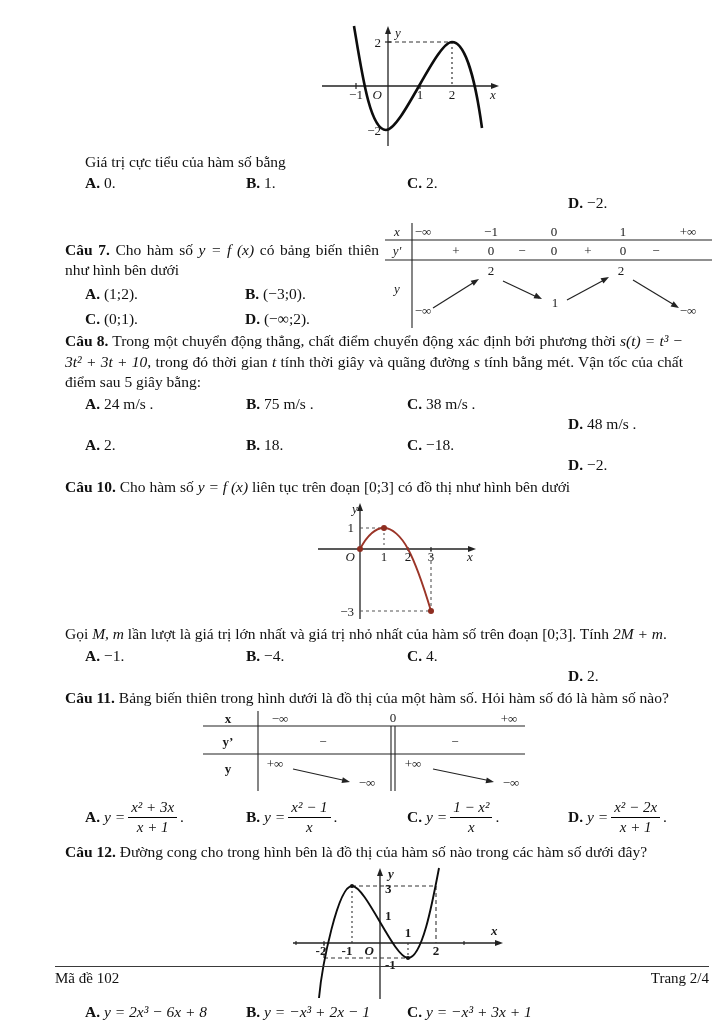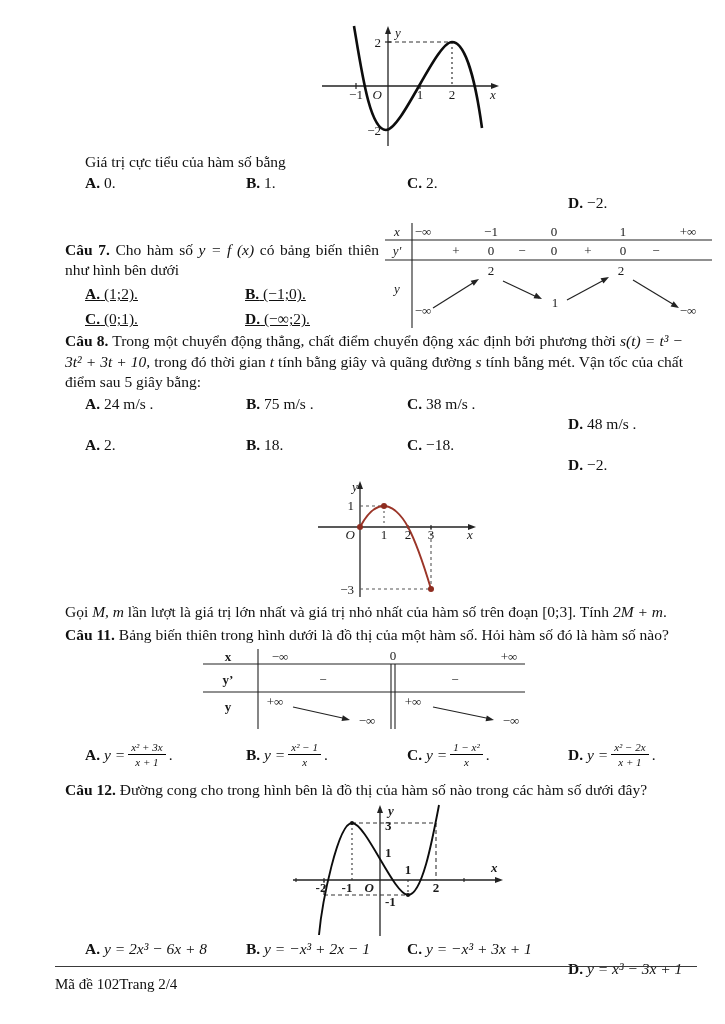--- a/index.html
+++ b/index.html
@@ -7,34 +7,34 @@
   .page{padding:22px 42px 0 65px;}
   p{margin:0;line-height:1.32;}
   .q{text-align:justify;margin-top:3px;}
   .ql{font-weight:bold;}
   .mi{font-style:italic;}
   .lead{padding-left:20px;margin-top:2px;font-family:Liberation Serif, serif;}
   .opts{display:flex;padding-left:20px;margin:2px 0 3px 0;}
   .opts .opt{width:161px;}
   .opts .opt:last-child{width:auto;margin-top:20px;}
   .k{font-weight:bold;}
-  .opts2{display:grid;grid-template-columns:160px 170px;row-gap:7px;padding-left:20px;margin-top:5px;text-decoration:underline;}
+  .opts2{display:grid;grid-template-columns:160px 170px;row-gap:7px;padding-left:20px;margin-top:5px;}
   .q7wrap{display:flex;align-items:flex-end;margin-top:0;}
   .q7left{width:314px;flex:none;}
   .q7right{margin-left:4px;margin-top:8px;}
   .figc{margin:2px 0 2px 235px;}
   .figc12{margin:2px 0 0 220px;}
   .figt11{margin:3px 0 2px 130px;}
   .fopts{display:flex;padding-left:20px;margin:4px 0 2px 0;align-items:center;min-height:44px;}
   .fopts .opt{width:161px;display:flex;align-items:center;}
   .fopts .opt:last-child{width:auto;}
-  .frac{display:inline-block;text-align:center;vertical-align:middle;margin:0 3px;line-height:1.1;font-size:11px;}
+  .frac{display:inline-block;text-align:center;vertical-align:middle;margin:0 3px;line-height:1.1;font-size:15px;}
   .num{display:block;border-bottom:1.3px solid #000;padding:0 3px 1px 3px;}
   .den{display:block;padding-top:1px;}
-  .footer{position:absolute;left:55px;right:28px;top:966px;border-top:1.6px solid #3a3a3a;padding-top:9px;display:flex;justify-content:flex-start;font-size:15px;}
+  .footer{position:absolute;left:55px;right:16px;top:966px;border-top:1.6px solid #3a3a3a;padding-top:3px;display:flex;justify-content:space-between;font-size:15px;}
   svg{display:block;}
   svg text{font-family:"Liberation Serif","DejaVu Serif",serif;font-size:13px;fill:#1a1a1a;}
   svg text.it{font-style:italic;}
   svg text.bd{font-weight:bold;}
 </style>
 </head>
 <body>
 
 <div class="page">
 
@@ -67,21 +67,21 @@
     <span class="opt"><span class="k">B.</span> <span>1.</span></span>
     <span class="opt"><span class="k">C.</span> <span>2.</span></span>
     <span class="opt"><span class="k">D.</span> <span>−2.</span></span>
   </div>
 
   <div class="q7wrap">
     <div class="q7left">
       <p class="q"><span class="ql">Câu 7.</span> <span><span>Cho hàm số </span><span class="mi">y = f (x)</span><span> có bảng biến thiên như hình bên dưới</span></span></p>
       <div class="opts2">
         <span class="opt"><span class="k">A.</span> <span>(1;2).</span></span>
-        <span class="opt"><span class="k">B.</span> <span>(−1;0).</span></span>
+        <span class="opt"><span class="k">B.</span> <span>(−3;0).</span></span>
         <span class="opt"><span class="k">C.</span> <span>(0;1).</span></span>
         <span class="opt"><span class="k">D.</span> <span>(−∞;2).</span></span>
       </div>
     </div>
     <div class="q7right">
       <svg width="330" height="105" viewBox="0 0 330 105">
         <line x1="29" y1="0" x2="29" y2="105" stroke="#222" stroke-width="1.1"></line>
         <line x1="2" y1="17" x2="329" y2="17" stroke="#222" stroke-width="1.1"></line>
         <line x1="2" y1="37" x2="329" y2="37" stroke="#222" stroke-width="1.1"></line>
         <text x="14" y="13" class="it" text-anchor="middle">x</text>
@@ -109,35 +109,36 @@
         <line x1="120" y1="58" x2="156" y2="75" stroke="#222" stroke-width="1.2"></line>
         <polygon points="0,0 -8,-3 -8,3" transform="translate(159,76) rotate(26)" fill="#222"></polygon>
         <line x1="184" y1="77" x2="223" y2="56" stroke="#222" stroke-width="1.2"></line>
         <polygon points="0,0 -8,-3 -8,3" transform="translate(226,54) rotate(-29)" fill="#222"></polygon>
         <line x1="250" y1="57" x2="293" y2="83" stroke="#222" stroke-width="1.2"></line>
         <polygon points="0,0 -8,-3 -8,3" transform="translate(296,85) rotate(31)" fill="#222"></polygon>
       </svg>
     </div>
   </div>
 
-  <p class="q"><span class="ql">Câu 8.</span> <span><span>Trong một chuyển động thẳng, chất điểm chuyển động xác định bởi phương thời </span><span class="mi">s(t) = t³ − 3t² + 3t + 10</span><span>, trong đó thời gian </span><span class="mi">t</span><span> tính bằng giây và quãng đường </span><span class="mi">s</span><span> tính bằng mét. Vận tốc  của chất điểm sau 5 giây bằng:</span></span></p>
+  <p class="q"><span class="ql">Câu 8.</span> <span><span>Trong một chuyển động thẳng, chất điểm chuyển động xác định bởi phương thời </span><span class="mi">s(t) = t³ − 3t² + 3t + 10</span><span>, trong đó thời gian </span><span class="mi">t</span><span> tính thời giây và quãng đường </span><span class="mi">s</span><span> tính bằng mét. Vận tốc  của chất điểm sau 5 giây bằng:</span></span></p>
   <div class="opts">
     <span class="opt"><span class="k">A.</span> <span>24 m/s .</span></span>
     <span class="opt"><span class="k">B.</span> <span>75 m/s .</span></span>
     <span class="opt"><span class="k">C.</span> <span>38 m/s .</span></span>
     <span class="opt"><span class="k">D.</span> <span>48 m/s .</span></span>
   </div>
 
   <div class="opts">
     <span class="opt"><span class="k">A.</span> <span>2.</span></span>
     <span class="opt"><span class="k">B.</span> <span>18.</span></span>
     <span class="opt"><span class="k">C.</span> <span>−18.</span></span>
     <span class="opt"><span class="k">D.</span> <span>−2.</span></span>
   </div>
 
+  <p class="q"><span class="ql">Câu 10.</span> <span><span>Cho hàm số </span><span class="mi">y = f (x)</span><span> liên tục trên đoạn </span><span>[0;3]</span><span> có đồ thị như hình bên dưới</span></span></p>
   <div class="figc">
     <svg width="185" height="122" viewBox="0 0 185 122">
       <line x1="18" y1="50" x2="170" y2="50" stroke="#222" stroke-width="1.3"></line>
       <polygon points="176,50 168,47 168,53" fill="#222"></polygon>
       <line x1="60" y1="120" x2="60" y2="9" stroke="#222" stroke-width="1.3"></line>
       <polygon points="60,4 57,12 63,12" fill="#222"></polygon>
       <line x1="60" y1="29" x2="84" y2="29" stroke="#555" stroke-width="1.1" stroke-dasharray="3,3"></line>
       <line x1="84" y1="29" x2="84" y2="50" stroke="#555" stroke-width="1.1" stroke-dasharray="2,3"></line>
       <line x1="60" y1="112" x2="131" y2="112" stroke="#555" stroke-width="1.1" stroke-dasharray="3,3"></line>
       <line x1="131" y1="50" x2="131" y2="112" stroke="#555" stroke-width="1.1" stroke-dasharray="3,3"></line>
@@ -151,20 +152,26 @@
       <text x="167" y="62" class="it">x</text>
       <text x="55" y="62" class="it" text-anchor="end">O</text>
       <text x="54" y="33" text-anchor="end">1</text>
       <text x="84" y="62" text-anchor="middle">1</text>
       <text x="108" y="62" text-anchor="middle">2</text>
       <text x="131" y="62" text-anchor="middle">3</text>
       <text x="54" y="117" text-anchor="end">−3</text>
     </svg>
   </div>
   <p class="q"><span><span>Gọi </span><span class="mi">M, m</span><span> lần lượt là giá trị lớn nhất và giá trị nhỏ nhất của hàm số trên đoạn </span><span>[0;3]</span><span>. Tính </span><span class="mi">2M + m</span><span>.</span></span></p>
+  <div class="opts">
+    <span class="opt"><span class="k">A.</span> <span>−1.</span></span>
+    <span class="opt"><span class="k">B.</span> <span>−4.</span></span>
+    <span class="opt"><span class="k">C.</span> <span>4.</span></span>
+    <span class="opt"><span class="k">D.</span> <span>2.</span></span>
+  </div>
 
   <p class="q"><span class="ql">Câu 11.</span> <span>Bảng biến thiên trong hình dưới là đồ thị của một hàm số. Hỏi hàm số đó là hàm số nào?</span></p>
   <div class="figt11">
     <svg width="332" height="80" viewBox="0 0 332 80">
       <line x1="63" y1="0" x2="63" y2="80" stroke="#222" stroke-width="1.1"></line>
       <line x1="8" y1="15" x2="330" y2="15" stroke="#222" stroke-width="1.1"></line>
       <line x1="8" y1="43" x2="330" y2="43" stroke="#222" stroke-width="1.1"></line>
       <line x1="196" y1="15" x2="196" y2="80" stroke="#222" stroke-width="1.1"></line>
       <line x1="200" y1="15" x2="200" y2="80" stroke="#222" stroke-width="1.1"></line>
       <text x="33" y="12" class="bd" text-anchor="middle">x</text>

